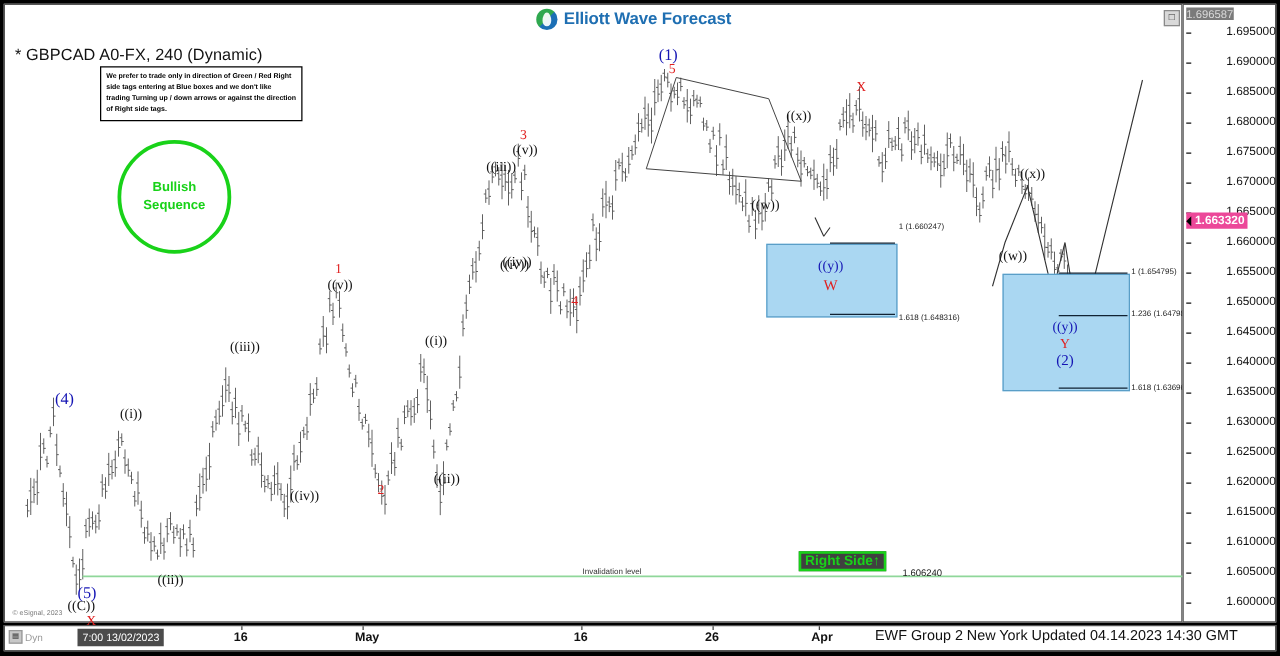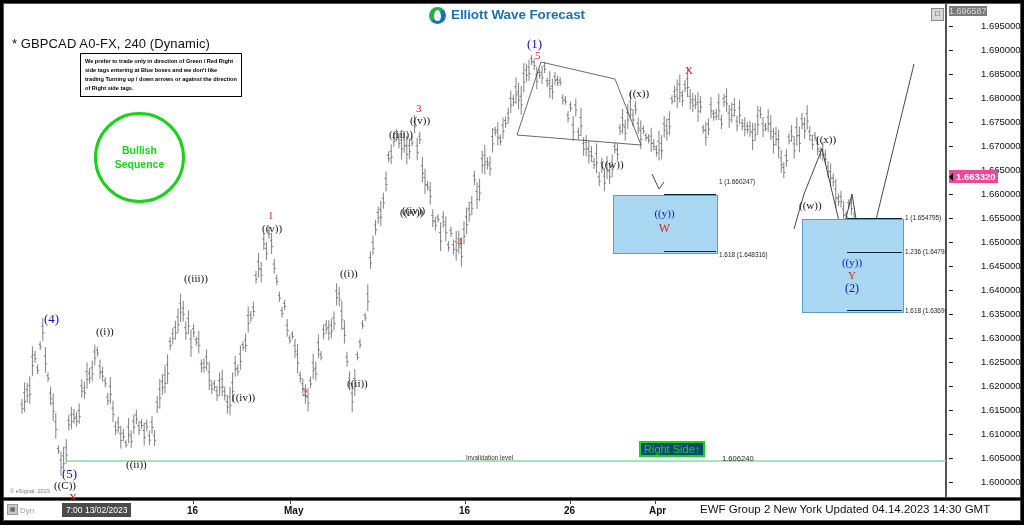--- a/index.html
+++ b/index.html
@@ -36,22 +36,22 @@
   #axisbtn{position:absolute;left:931px;top:8px;width:11px;height:11px;background:#d9d9d9;border:1px solid #8a8a8a;
       font-size:8px;line-height:10px;text-align:center;color:#333;}
   #tbar{position:absolute;left:3px;top:500px;width:1018px;height:21px;background:#fff;border:1px solid #555;box-sizing:border-box;}
   .tlab{position:absolute;top:4px;font-size:10px;font-weight:bold;color:#111;text-align:center;}
   .ttick{position:absolute;top:0;width:1px;height:3px;background:#444;}
   #datebadge{position:absolute;left:58px;top:2px;background:#4b4b4b;color:#fff;font-size:8.5px;padding:2px 4px;}
   #dyn{position:absolute;left:3px;top:3px;font-size:8px;color:#9a9a9a;display:flex;align-items:flex-end;gap:2px;}
   #dyn .ic{display:inline-block;width:9px;height:9px;background:#c8c8c8;border:1px solid #999;font-size:6px;line-height:8px;text-align:center;color:#444;}
   #esig{position:absolute;left:6px;top:484px;font-size:5.6px;color:#7a7a7a;}
   #updated{position:absolute;left:700px;top:503px;font-size:11.5px;color:#111;white-space:nowrap;}
-  #rightside{position:absolute;left:635px;top:437px;border:2px solid #19d219;background:#0c4a6e;padding:0 3px;
-      font-size:11px;font-weight:normal;color:#19d219;white-space:nowrap;}
+  #rightside{position:absolute;left:635px;top:437px;border:2px solid #19d219;background:#404040;padding:0 3px;
+      font-size:11px;font-weight:bold;color:#19d219;white-space:nowrap;}
   #invlabel{position:absolute;left:462px;top:450px;font-size:6.4px;color:#333;}
   #invprice{position:absolute;left:718px;top:450px;font-size:7.6px;color:#222;}
   svg.ov{position:absolute;left:0;top:0;width:943px;height:495px;pointer-events:none;}
 </style>
 </head>
 <body>
 
 <div id="app">
 
   <div id="plot">

